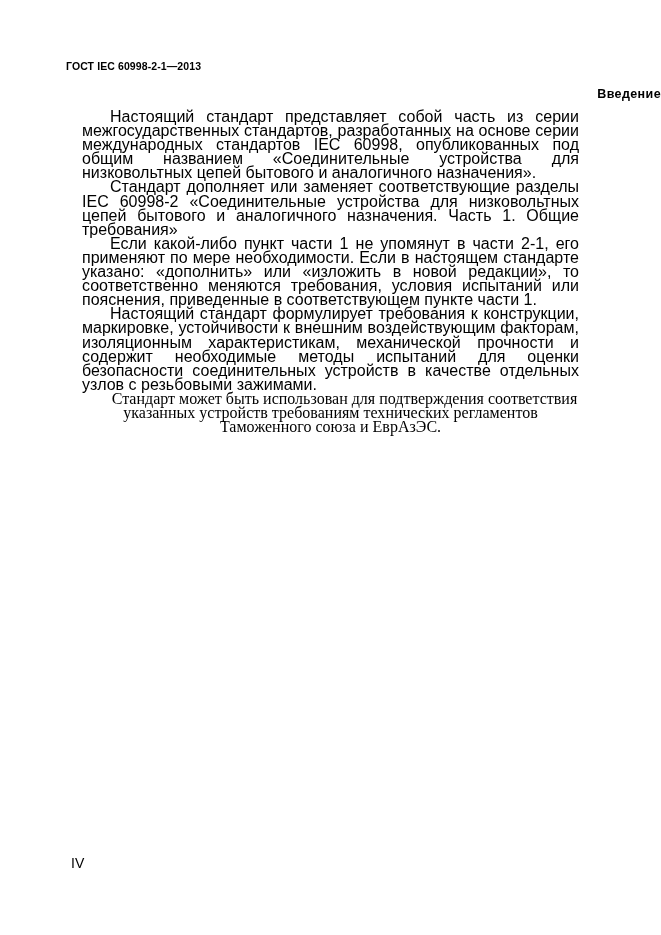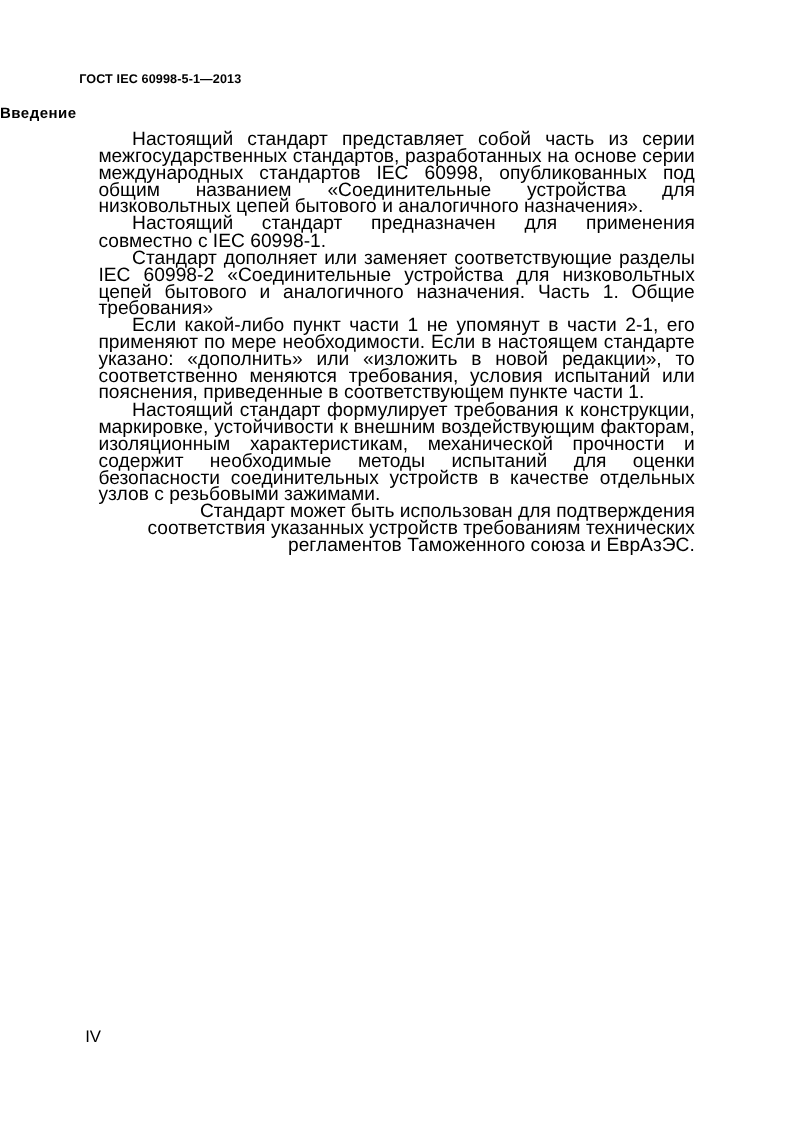--- a/index.html
+++ b/index.html
@@ -27,62 +27,62 @@
     font-size: 10.5px;
     font-weight: bold;
     letter-spacing: 0.1px;
     white-space: nowrap;
   }
   .doc-title {
     position: absolute;
     left: 0;
     right: 0;
     top: 87px;
-    text-align: left;
+    text-align: right;
     font-size: 12.5px;
     font-weight: bold;
     letter-spacing: 0.4px;
   }
   .body-text {
     position: absolute;
     left: 82px;
     top: 110px;
     width: 497px;
     font-size: 16px;
     line-height: 14.1px;
     text-align: justify;
     text-justify: inter-word;
     letter-spacing: 0.01px;
   }
   .body-text p {
     margin: 0;
     text-indent: 28px;
   }
   .body-text p:last-child {
-    text-align: right;
+    text-align: center;
+    font-family: Liberation Serif, serif;
   }
   .page-number {
     position: absolute;
     left: 71px;
     top: 855px;
     font-size: 14px;
   }
 </style>
 </head>
 <body>
 
 <div class="page">
 
-  <div class="running-head">ГОСТ IEC 60998-5-1—2013</div>
+  <div class="running-head">ГОСТ IEC 60998-2-1—2013</div>
 
   <div class="doc-title">Введение</div>
 
   <div class="body-text">
     <p>Настоящий стандарт представляет собой часть из серии межгосударственных стандартов, разработанных на основе серии международных стандартов IEC 60998, опубликованных под общим названием «Соединительные устройства для низковольтных цепей бытового и аналогичного назначения».</p>
-    <p>Настоящий стандарт предназначен для применения совместно с IEC 60998-1.</p>
     <p>Стандарт дополняет или заменяет соответствующие разделы IEC 60998-2 «Соединительные устройства для низковольтных цепей бытового и аналогичного назначения. Часть 1. Общие требования»</p>
     <p>Если какой-либо пункт части 1 не упомянут в части 2-1, его применяют по мере необходимости. Если в настоящем стандарте указано: «дополнить» или «изложить в новой редакции», то соответственно меняются требования, условия испытаний или пояснения, приведенные в соответствующем пункте части 1.</p>
     <p>Настоящий стандарт формулирует требования к конструкции, маркировке, устойчивости к внешним воздействующим факторам, изоляционным характеристикам, механической прочности и содержит необходимые методы испытаний для оценки безопасности соединительных устройств в качестве отдельных узлов с резьбовыми зажимами.</p>
     <p>Стандарт может быть использован для подтверждения соответствия указанных устройств требованиям технических регламентов Таможенного союза и ЕврАзЭС.</p>
   </div>
 
   <div class="page-number">IV</div>
 
 </div>
 

